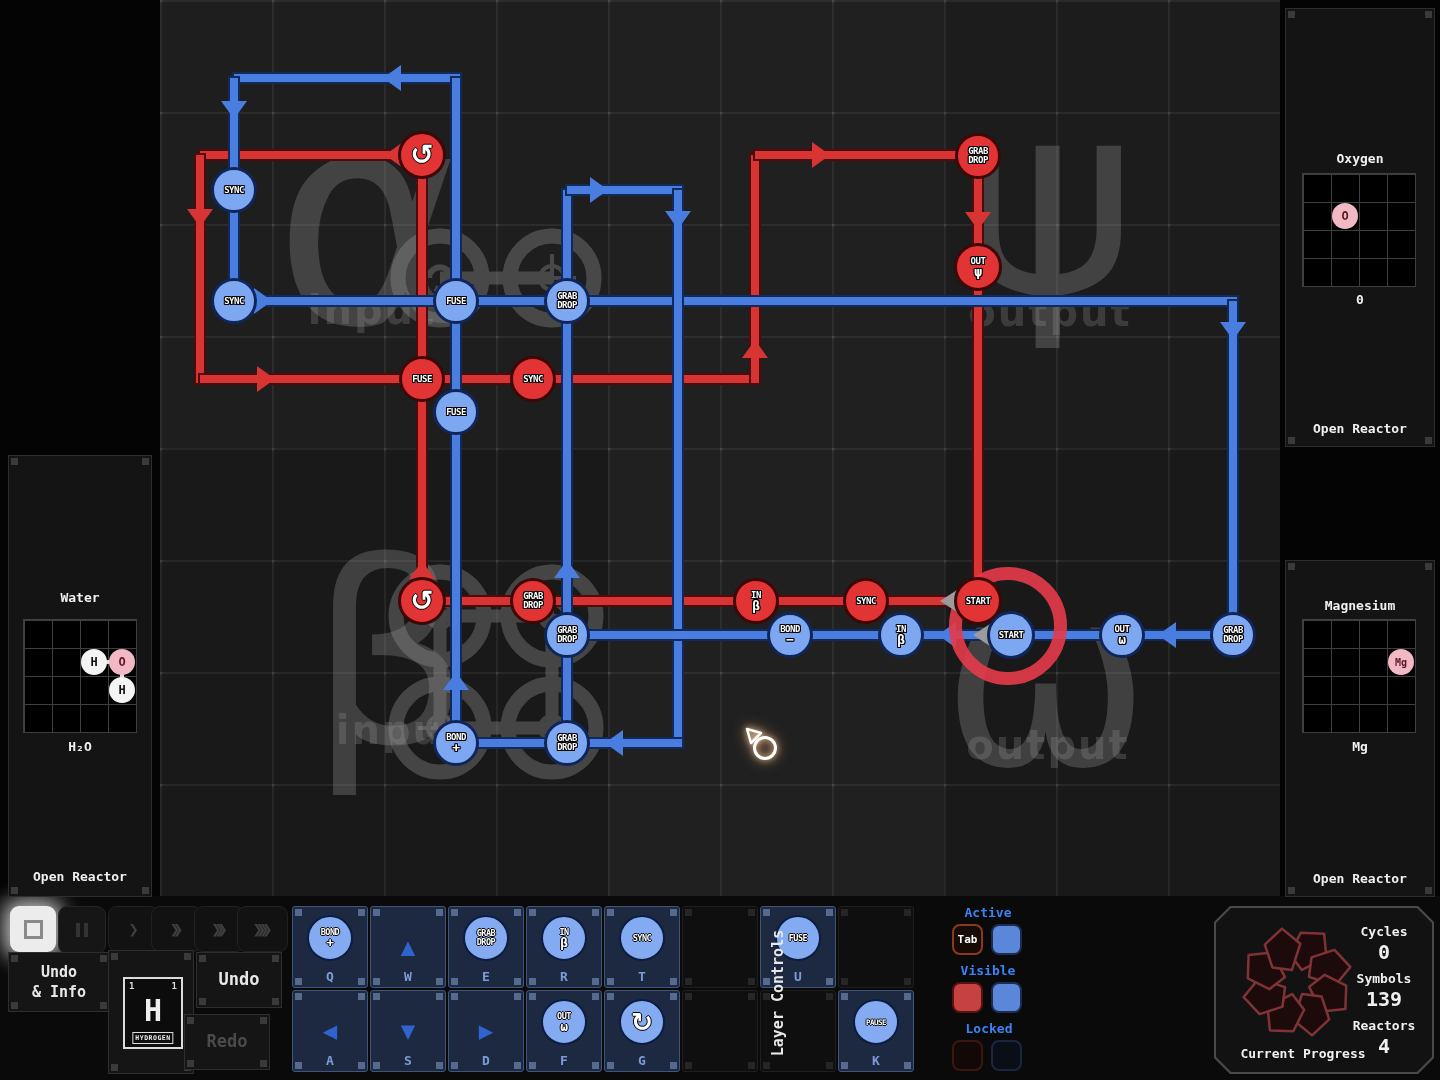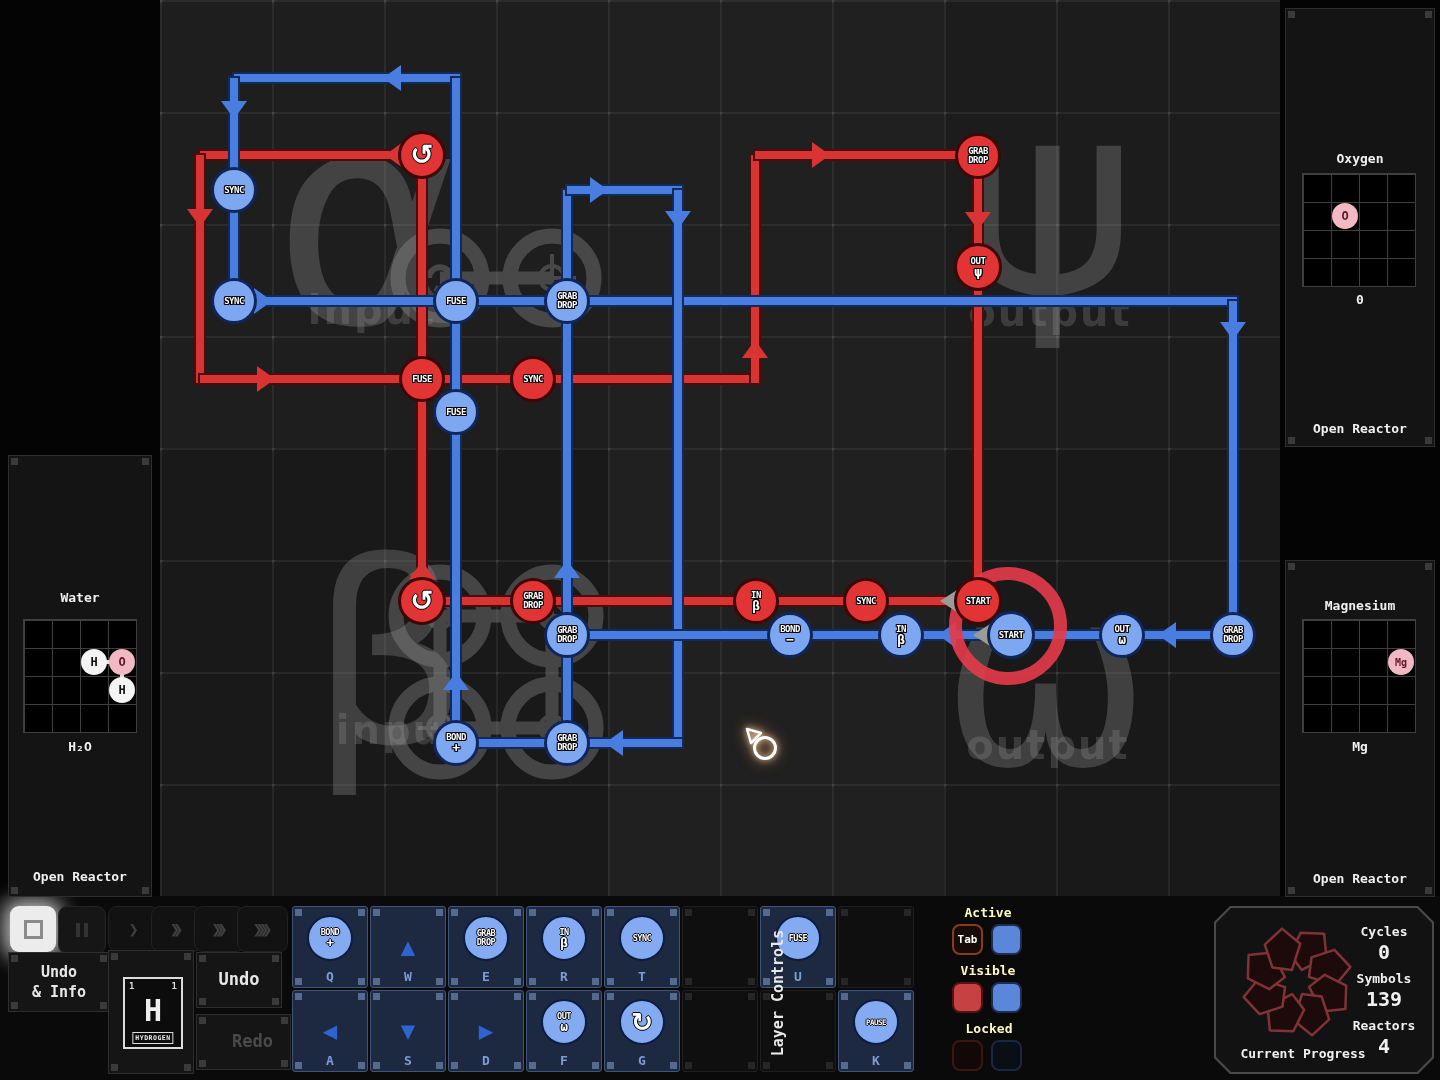--- a/index.html
+++ b/index.html
@@ -92,21 +92,21 @@
       background:#84aaf2;border:2px solid #0c1d42;box-sizing:border-box;display:flex;flex-direction:column;
       align-items:center;justify-content:center;}
   .tcircle .l{font:bold 8.5px "DejaVu Sans Mono",monospace;color:#fff;line-height:9px;letter-spacing:-.5px;
       text-shadow:1px 0 #000,-1px 0 #000,0 1px #000,0 -1px #000;}
   .tcircle .sym{font-size:13px;line-height:12px;}
   .tcircle .icon{font:bold 26px "DejaVu Sans",sans-serif;color:#fff;text-shadow:1px 0 #000,-1px 0 #000,0 1px #000,0 -1px #000;}
   .tarrow{position:absolute;left:50%;top:28px;transform:translateX(-50%);color:#2f63cf;font-size:24px;line-height:24px;}
   
   #lc-heading{position:absolute;left:858px;top:984px;width:160px;text-align:center;color:#e8e8e8;
       font:bold 15px "DejaVu Sans Mono",monospace;transform:rotate(-90deg);}
-  .lc-label{position:absolute;width:80px;text-align:center;color:#fef9c3;font:bold 13px "DejaVu Sans Mono",monospace;}
+  .lc-label{position:absolute;width:80px;text-align:center;color:#3b82f6;font:bold 13px "DejaVu Sans Mono",monospace;}
   .sq{position:absolute;width:31px;height:31px;border-radius:8px;box-sizing:border-box;display:flex;
       align-items:center;justify-content:center;}
   .sq.tab{background:#170b07;border:2px solid #8a3a20;color:#fff;font:bold 11px "DejaVu Sans Mono",monospace;}
   .sq.bluef{background:#5b87da;border:2px solid #1c2c52;}
   .sq.redf{background:#c64242;border:2px solid #571212;}
   .sq.reddim{background:#120807;border:2px solid #3c1710;}
   .sq.bluedim{background:#0a0e16;border:2px solid #1a2742;}
   
   .oct{position:absolute;clip-path:polygon(16px 0,calc(100% - 16px) 0,100% 16px,100% calc(100% - 16px),
       calc(100% - 16px) 100%,16px 100%,0 calc(100% - 16px),0 16px);background:#4a4a4a;}
@@ -377,21 +377,21 @@
       </div>
     </div>
 
     <div class="frame" style="left:196px;top:56px;width:84px;height:54px;text-decoration:underline;">
       <i class="cz tl"></i>
         <i class="cz tr"></i>
         <i class="cz bl"></i>
         <i class="cz br"></i>
       <div class="btn-label" style="top:16px;font-size:17px;">Undo</div>
     </div>
-    <div class="frame" style="left:196px;top:118px;width:84px;height:54px;padding-left:9px;">
+    <div class="frame" style="left:184px;top:118px;width:84px;height:54px;">
       <i class="cz tl"></i>
         <i class="cz tr"></i>
         <i class="cz bl"></i>
         <i class="cz br"></i>
       <div class="btn-label dim" style="top:16px;font-size:17px;">Redo</div>
     </div>
 
     <div id="palette">
         <div class="tile" style="left: 292px; top: 10px;">
           <i class="cz tl"></i>

